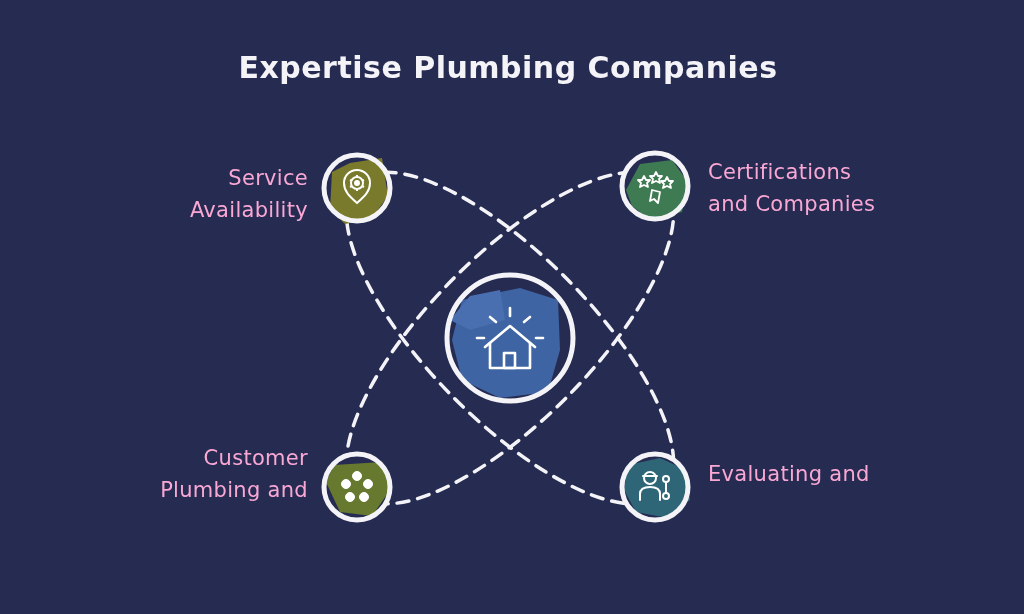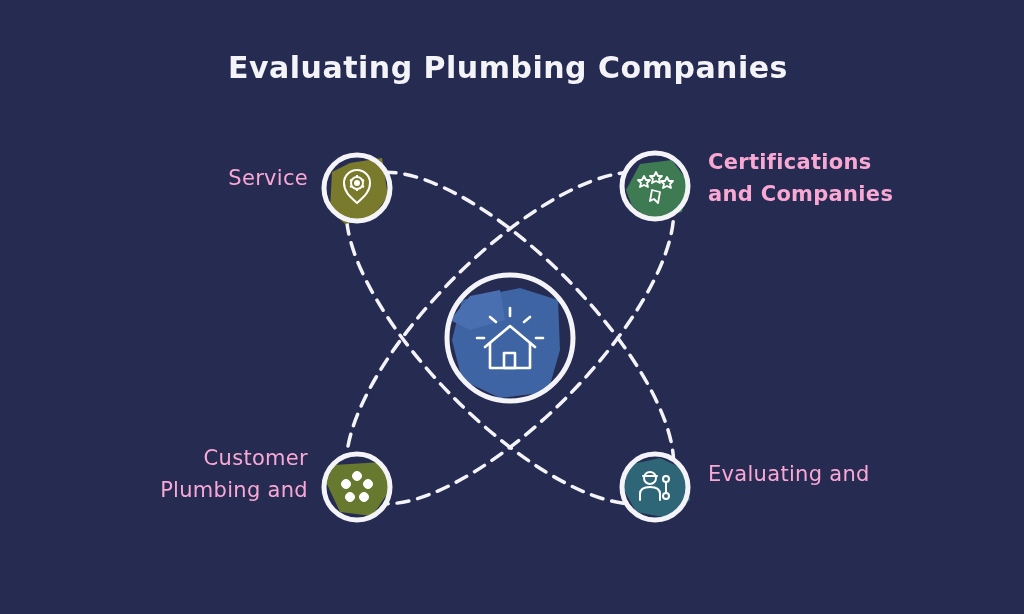--- a/index.html
+++ b/index.html
@@ -9,21 +9,21 @@
            font-size:30px; font-weight:bold; letter-spacing:0.5px; }
   svg.diagram { position:absolute; left:0; top:0; }
   .label { position:absolute; color:#f9a8d4; font-size:21px; line-height:32px; letter-spacing:0.3px; }
   .label.left { text-align:right; }
   .label.right { text-align:left; }
   .line { display:block; }
 </style>
 </head>
 <body>
 
-<div class="title">Evaluating Plumbing Companies</div>
+<div class="title">Expertise Plumbing Companies</div>
 
 <svg class="diagram" width="1024" height="614" viewBox="0 0 1024 614">
 
   <g fill="none" stroke="#f4f4f8" stroke-width="3.5" stroke-dasharray="12 9" stroke-linecap="round">
     <ellipse cx="510" cy="338" rx="218" ry="82" transform="rotate(45.5 510 338)"></ellipse>
     <ellipse cx="510" cy="338" rx="218" ry="82" transform="rotate(-45.5 510 338)"></ellipse>
   </g>
 
   <g>
     <circle cx="510" cy="338" r="66" fill="#262b52"></circle>
@@ -89,23 +89,24 @@
       <path d="M640 500 L640 494 C640 489 644 487 650 487 C656 487 660 489 660 494 L660 500"></path>
       <circle cx="666" cy="479" r="3"></circle>
       <line x1="666" y1="482" x2="666" y2="493"></line>
       <circle cx="666" cy="496" r="3"></circle>
     </g>
   </g>
 </svg>
 
 <div class="label left" style="right:716px; top:162px;">
   <span class="line">Service</span>
+  <span class="line">Availability</span>
 </div>
 
-<div class="label right" style="left:708px; top:146px;font-weight:bold;">
+<div class="label right" style="left:708px; top:156px;">
   <span class="line">Certifications</span>
   <span class="line">and Companies</span>
 </div>
 
 <div class="label left" style="right:716px; top:442px;">
   <span class="line">Customer</span>
   <span class="line">Plumbing and</span>
 </div>
 
 <div class="label right" style="left:708px; top:458px;">

